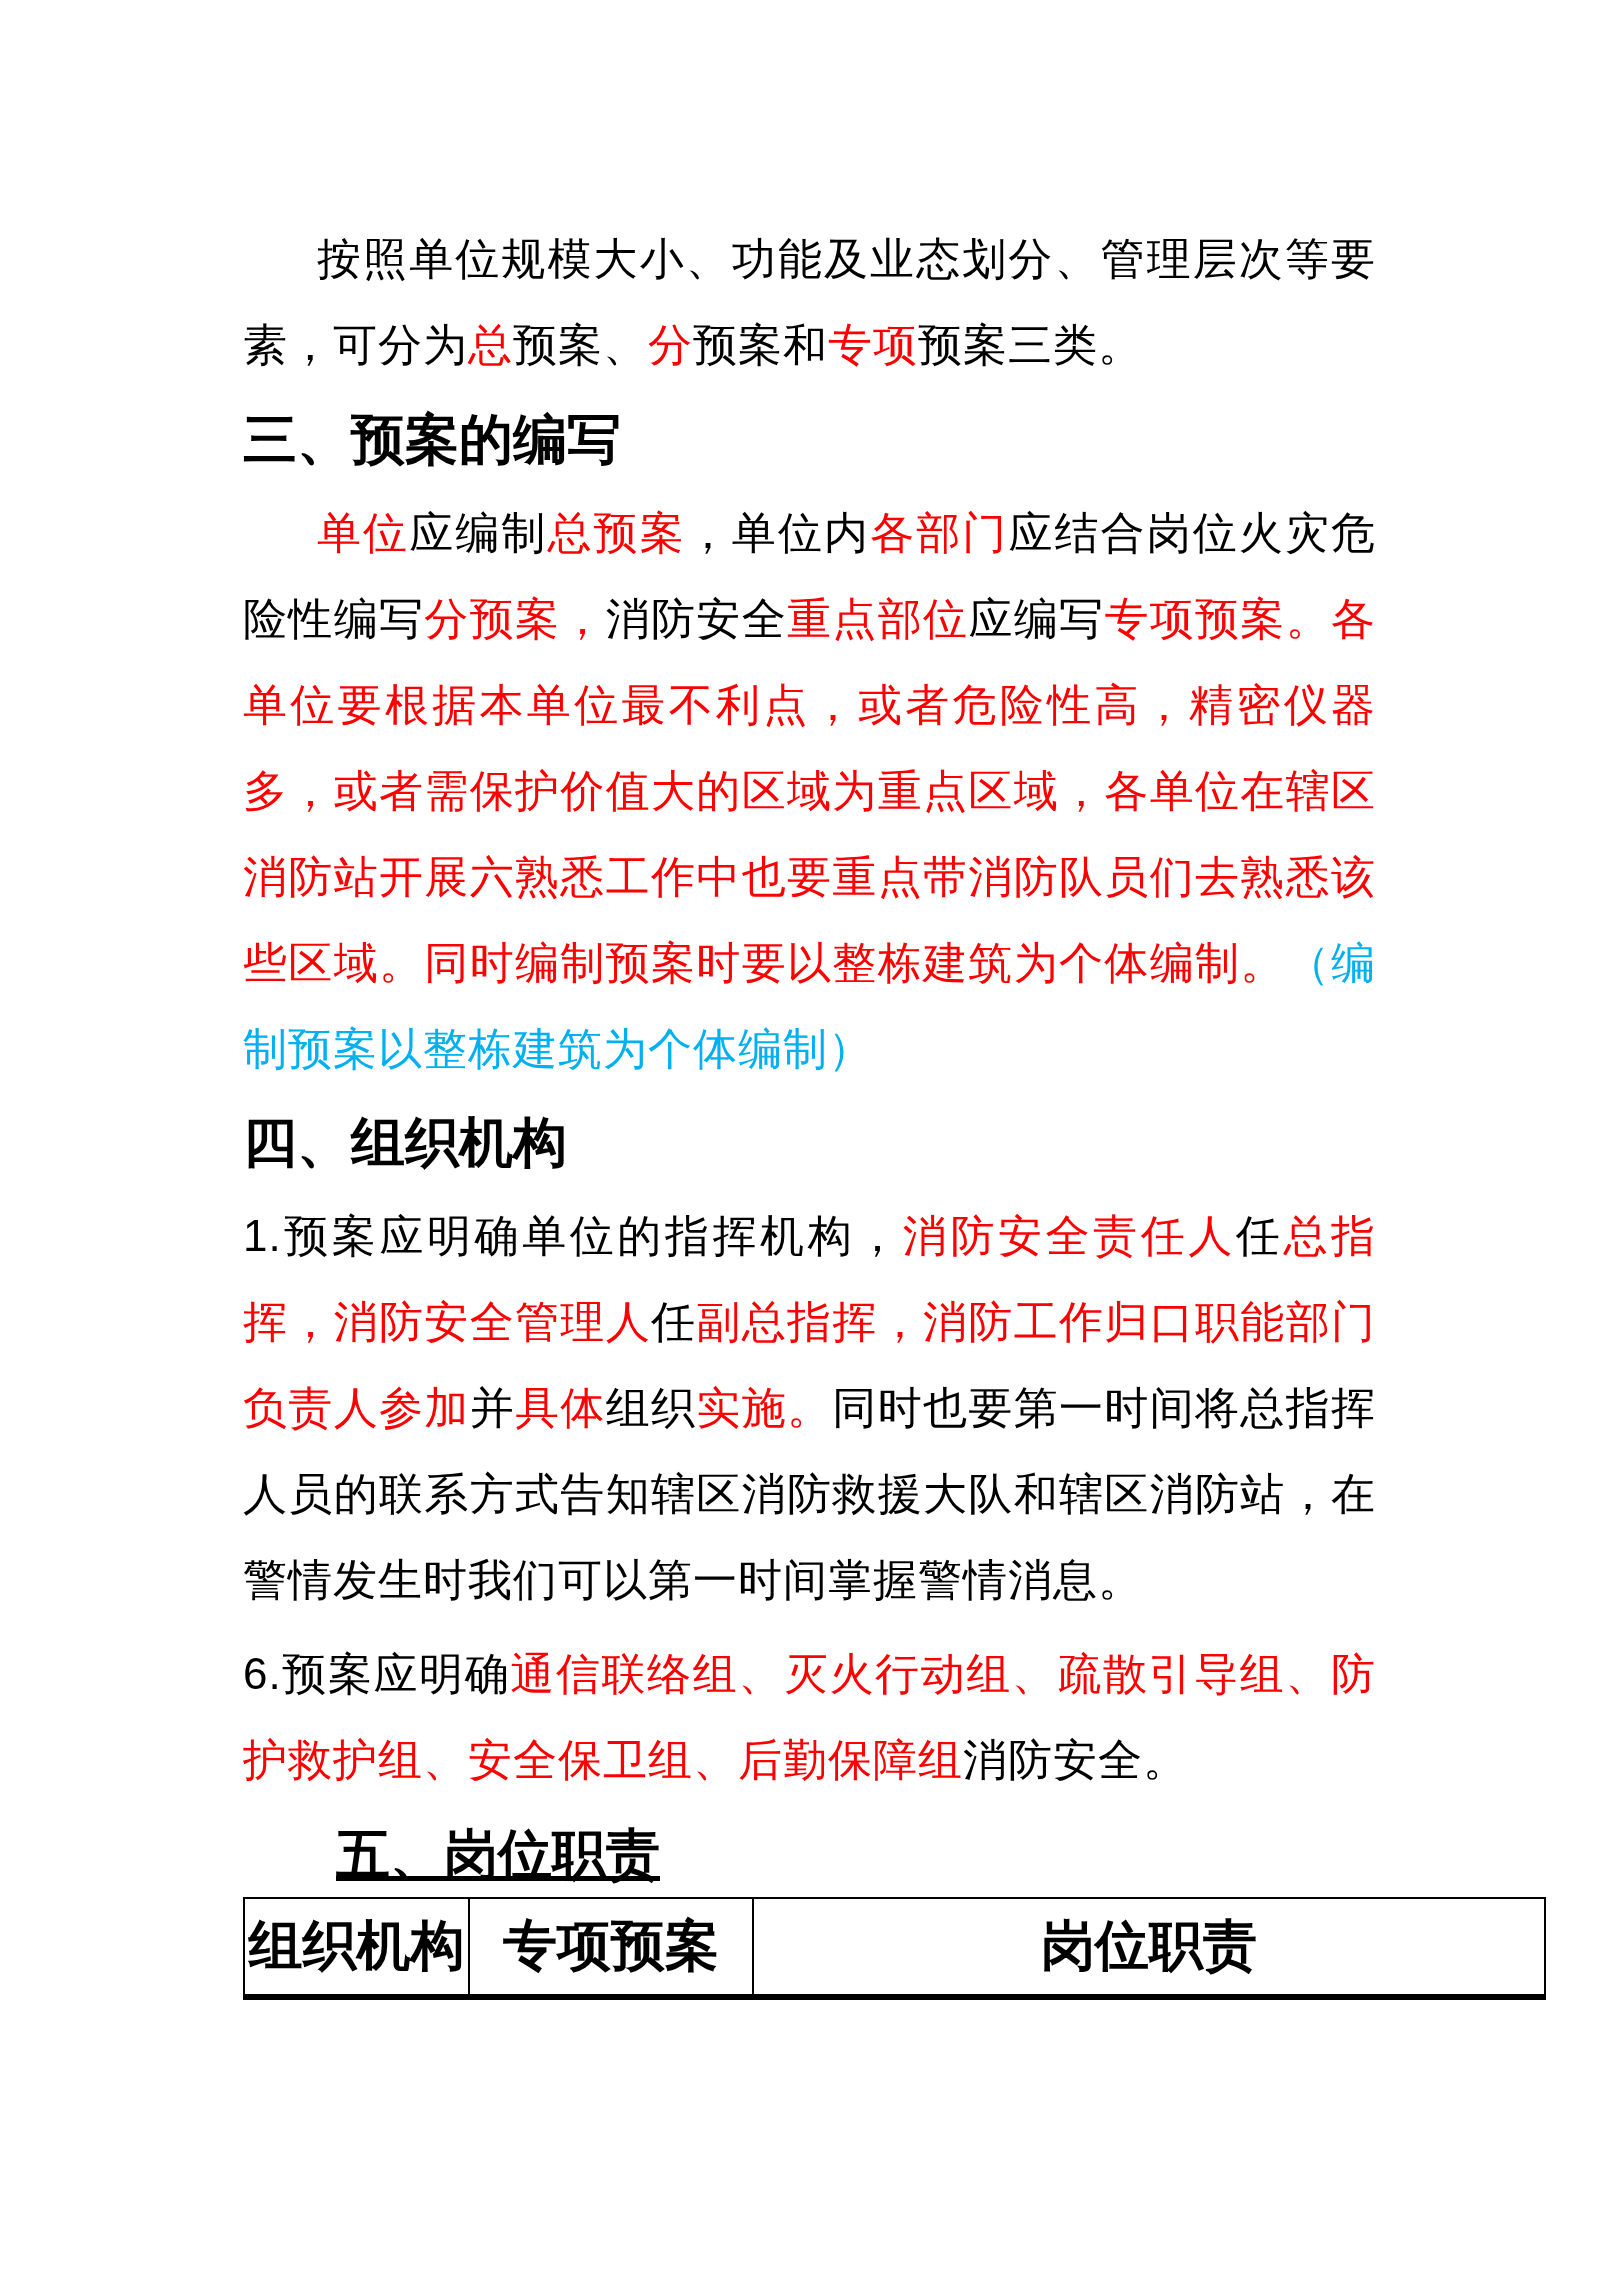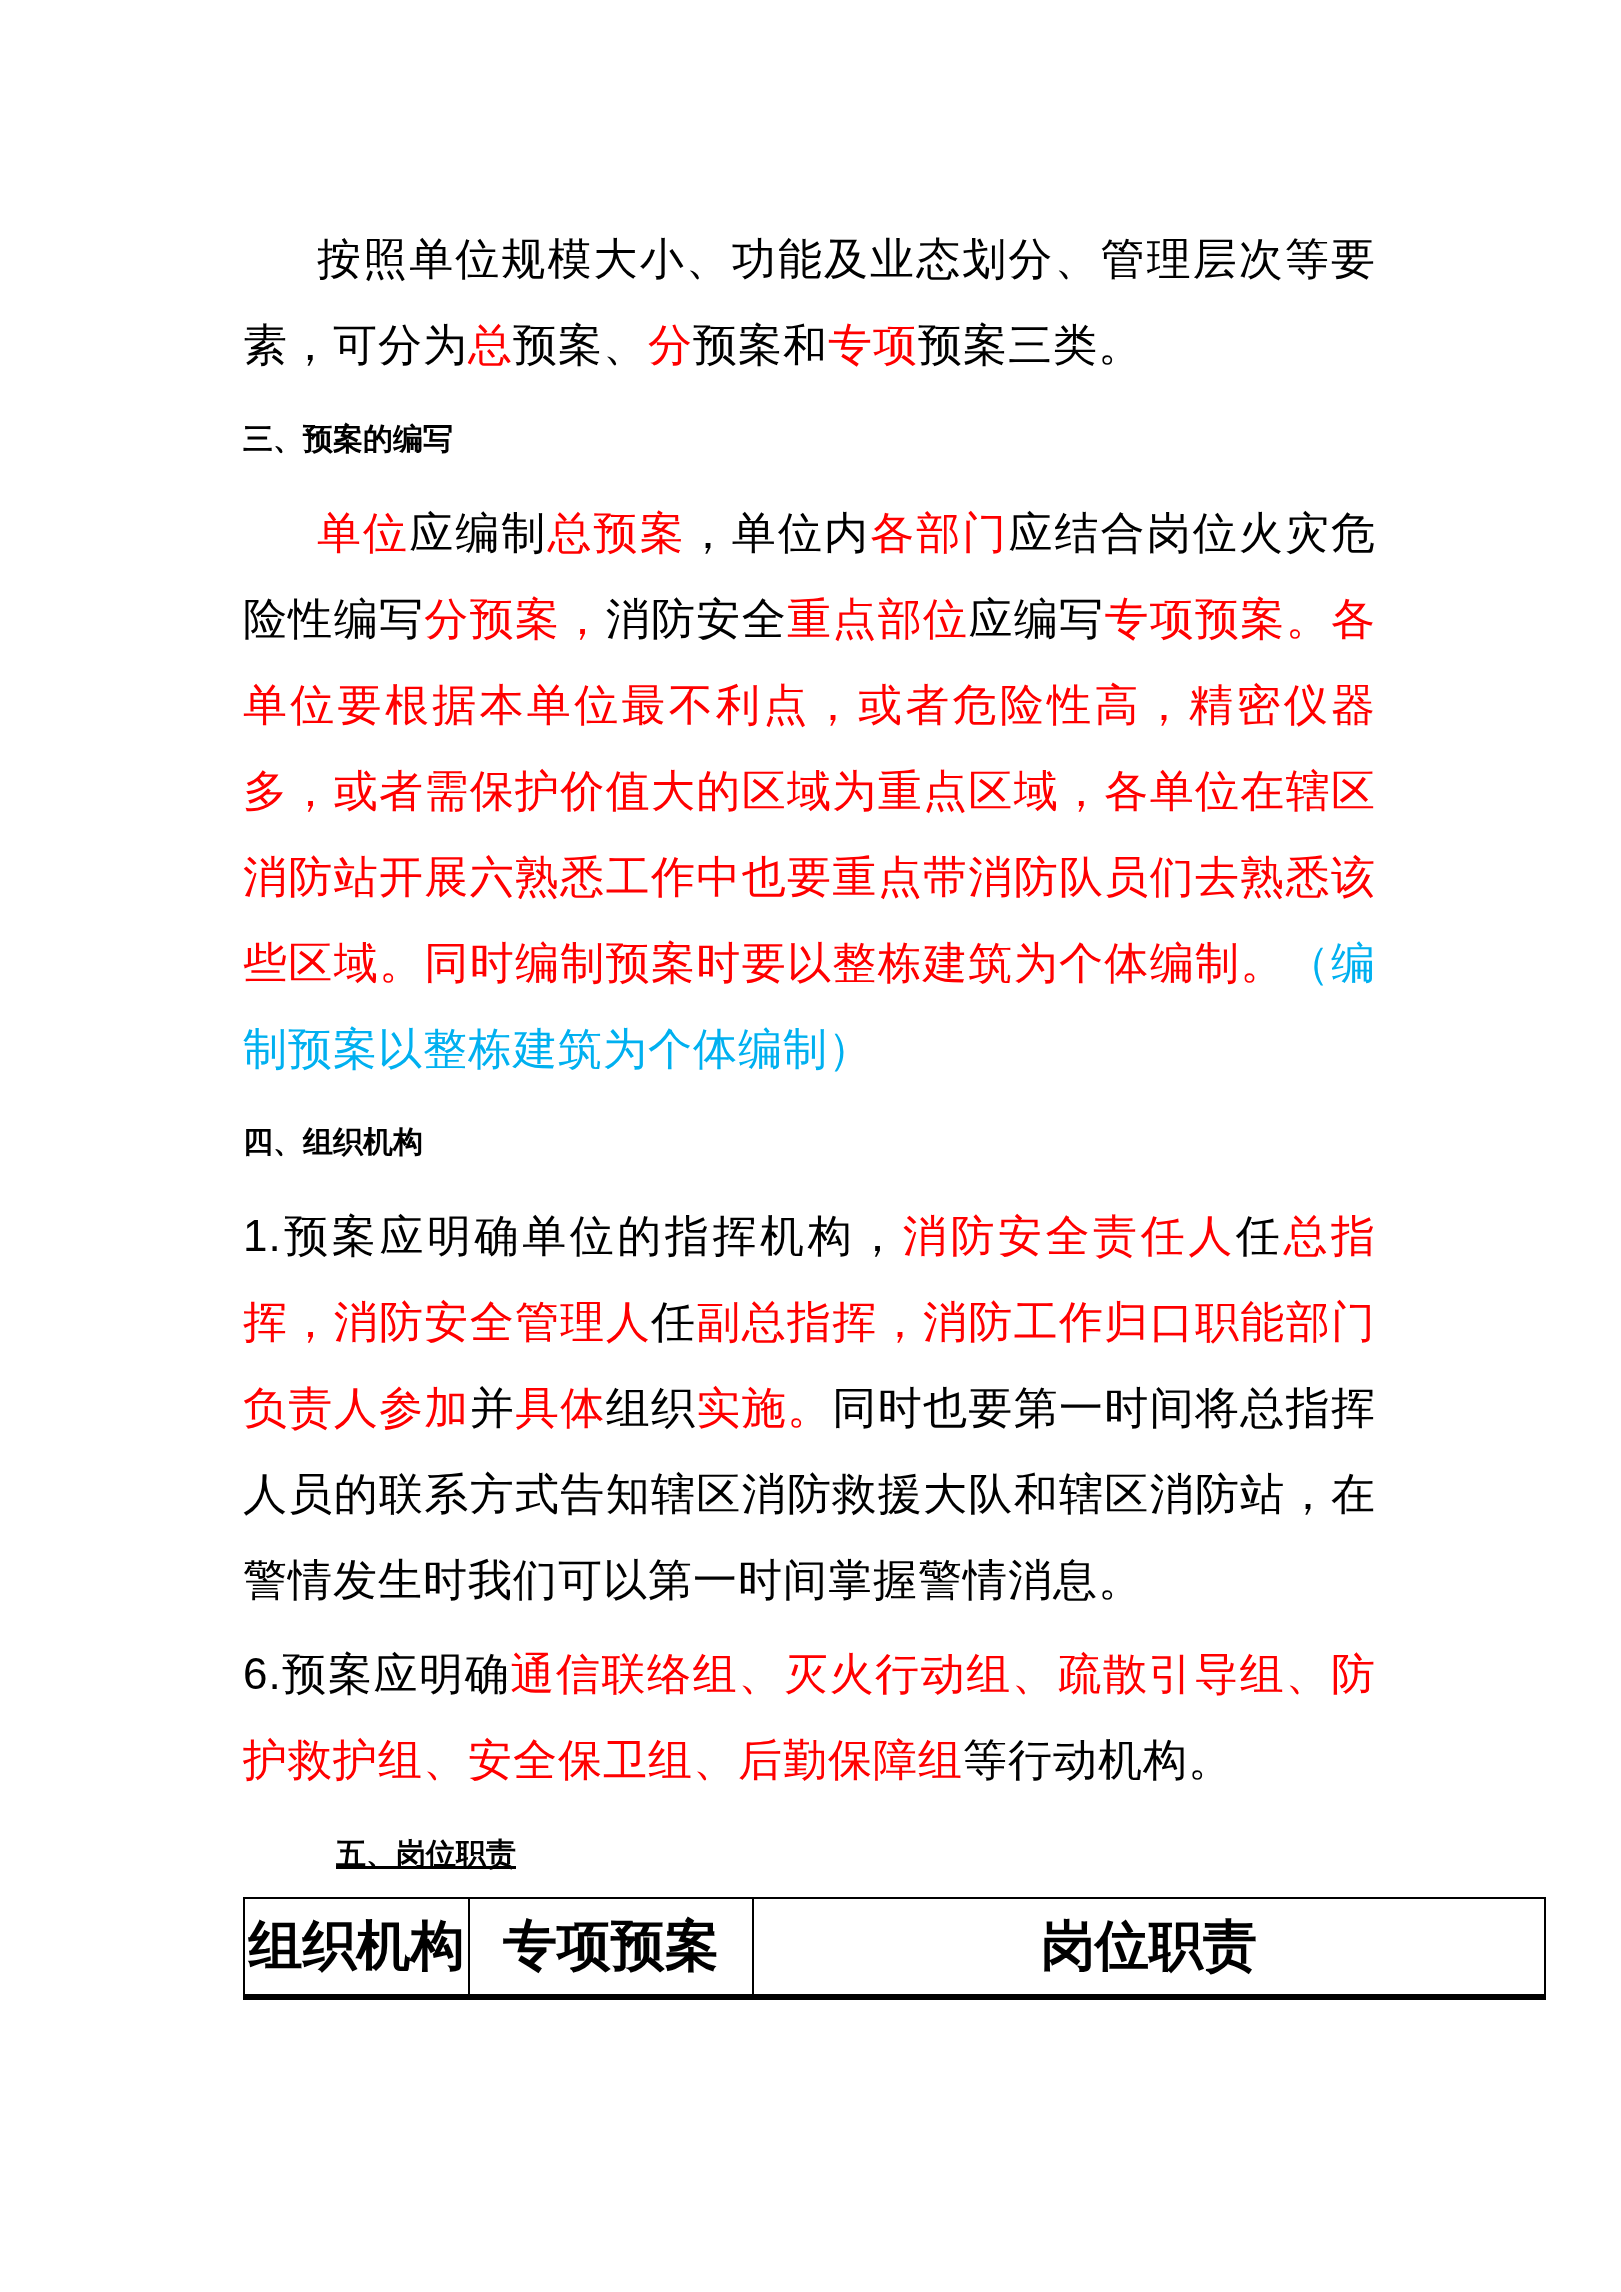--- a/index.html
+++ b/index.html
@@ -16,21 +16,21 @@
   }
   .para {
     font-size:44px;
     line-height:86px;
     margin:7.8px 0 0 0;
     text-align:justify;
     letter-spacing:1px;
   }
   .para.indent { text-indent:74px; }
   .heading {
-    font-size:30px;
+    font-size:54px;
     line-height:86px;
     font-weight:bold;
     margin:7.8px 0 0 0;
   }
   .heading.indented { text-indent:93px;text-decoration:underline; }
   .page > *:first-child { margin-top:0; }
 
   [data-color="black"] { color:var(--c-black,#000000); }
   [data-color="red"]   { color:var(--c-red,#ff0000); }
   [data-color="blue"]  { color:var(--c-blue,#00b0f0); }
@@ -71,21 +71,21 @@
     <span data-color="red">单位</span><span data-color="black">应编制</span><span data-color="red">总预案</span><span data-color="black">，单位内</span><span data-color="red">各部门</span><span data-color="black">应结合岗位火灾危险性编写</span><span data-color="red">分预案，</span><span data-color="black">消防安全</span><span data-color="red">重点部位</span><span data-color="black">应编写</span><span data-color="red">专项预案。各单位要根据本单位最不利点，或者危险性高，精密仪器多，或者需保护价值大的区域为重点区域，各单位在辖区消防站开展六熟悉工作中也要重点带消防队员们去熟悉该些区域。同时编制预案时要以整栋建筑为个体编制。</span><span data-color="blue">（编制预案以整栋建筑为个体编制）</span>
   </p>
 
   <h2 class="heading">四、组织机构</h2>
 
   <p class="para">
     <span data-color="black">1.预案应明确单位的指挥机构，</span><span data-color="red">消防安全责任人</span><span data-color="black">任</span><span data-color="red">总指挥，</span><span data-color="red">消防安全管理人</span><span data-color="black">任</span><span data-color="red">副总指挥，</span><span data-color="red">消防工作归口职能部门负责人参加</span><span data-color="black">并</span><span data-color="red">具体</span><span data-color="black">组织</span><span data-color="red">实施。</span><span data-color="black">同时也要第一时间将总指挥人员的联系方式告知辖区消防救援大队和辖区消防站，在警情发生时我们可以第一时间掌握警情消息。</span>
   </p>
 
   <p class="para">
-    <span data-color="black">6.预案应明确</span><span data-color="red">通信联络组、灭火行动组、疏散引导组、防护救护组、安全保卫组、后勤保障组</span><span data-color="black">等行动机构。</span>
+    <span data-color="black">6.预案应明确</span><span data-color="red">通信联络组、灭火行动组、疏散引导组、防护救护组、安全保卫组、后勤保障组</span><span data-color="black">消防安全。</span>
   </p>
 
   <h2 class="heading indented">五、岗位职责</h2>
 
   <table class="duty-table">
     <tbody>
         <tr>
       <th class="col-org">组织机构</th>
       <th class="col-staff">专项预案</th>
       <th class="col-duty">岗位职责</th>

